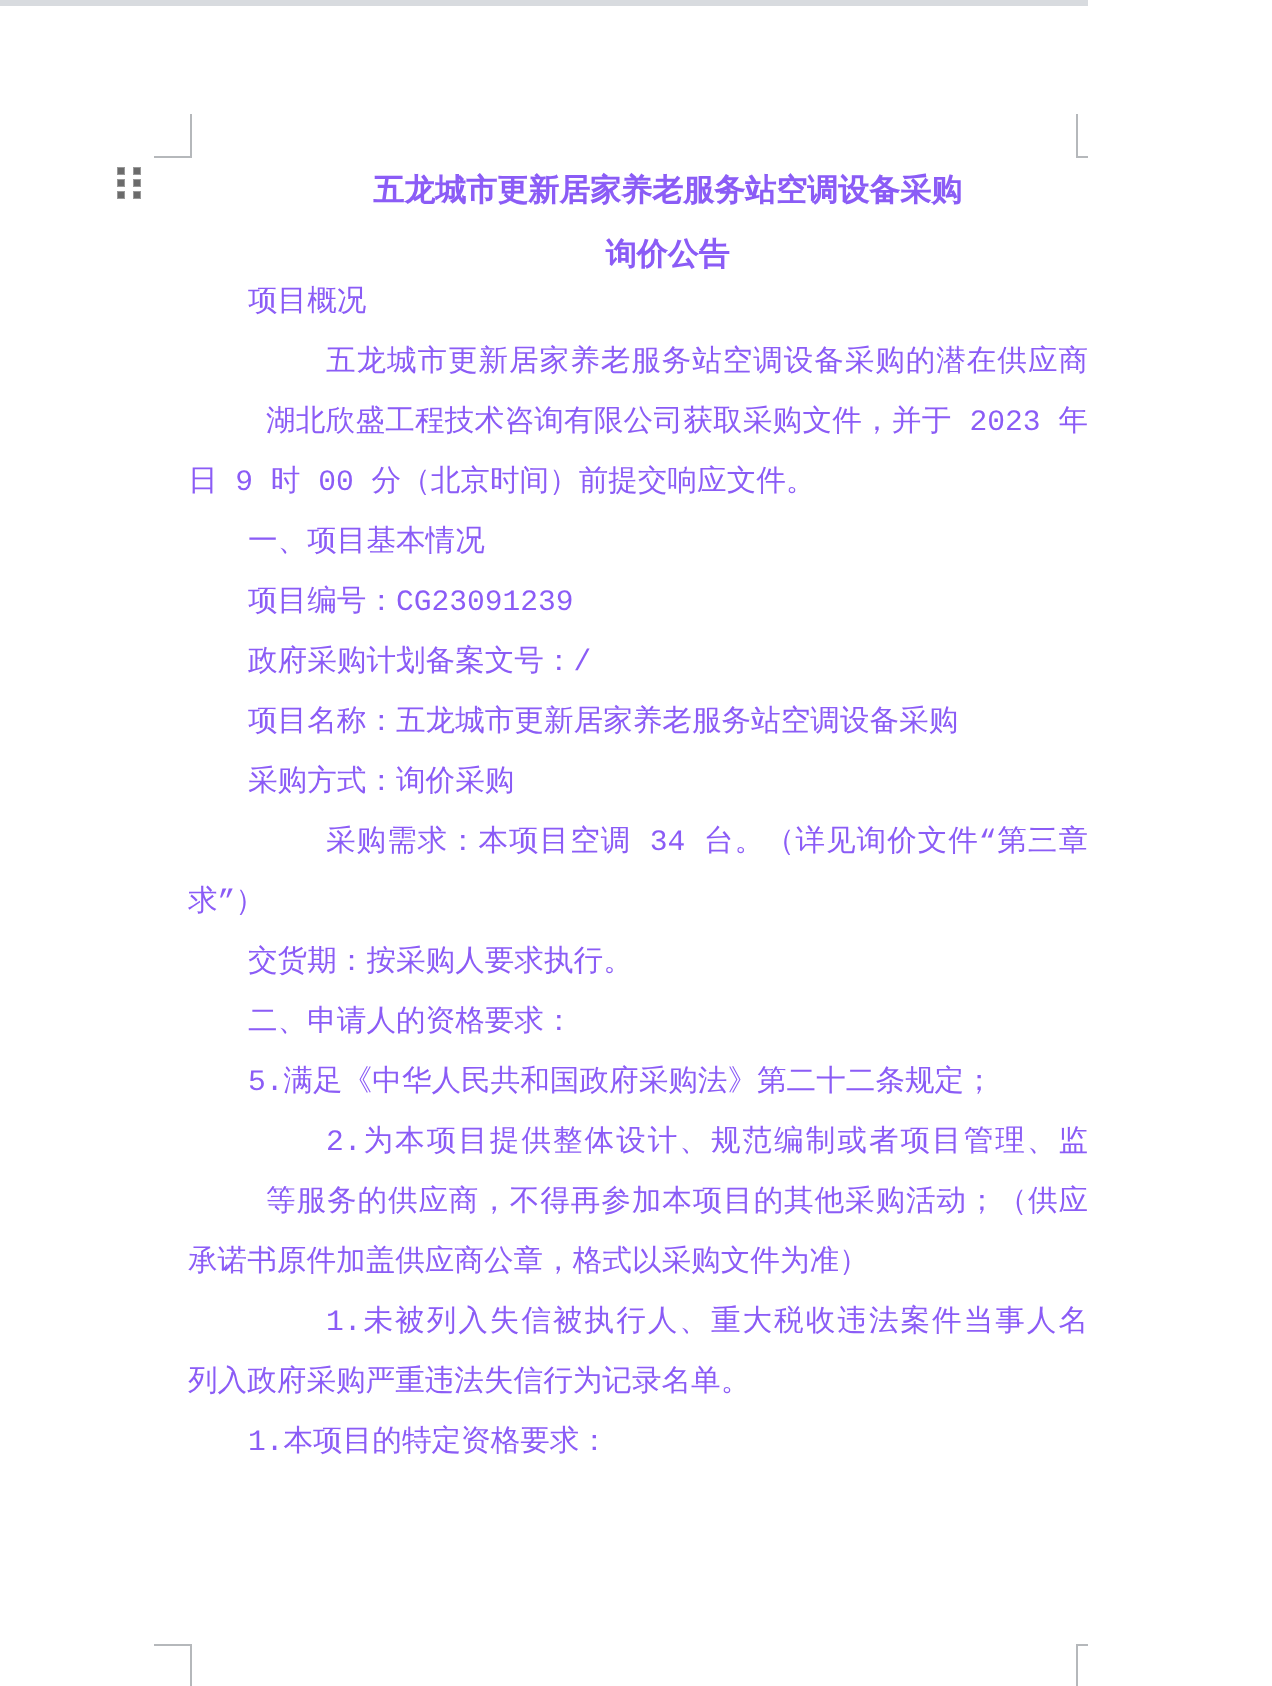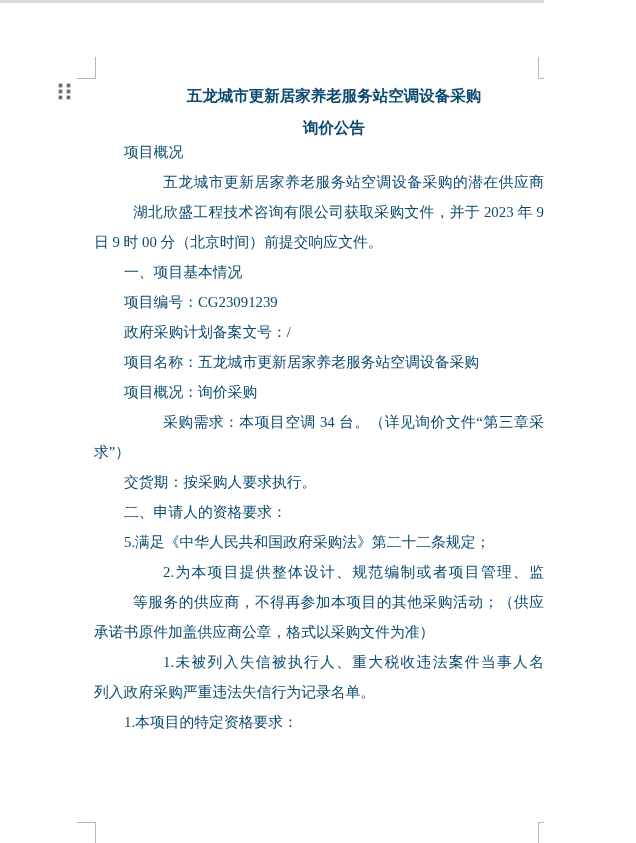--- a/index.html
+++ b/index.html
@@ -2,21 +2,21 @@
 <html><head>
 <meta charset="utf-8">
 <style>
   html,body{margin:0;padding:0;background:#ffffff;}
   #screen{
     position:relative;
     width:544px;height:843px;
     background:#ffffff;
     overflow:hidden;
     font-family:"Liberation Serif","DejaVu Serif",serif;
-    color:#0c4a6e;
+    color:#8b5cf6;
   }
   
   .top-bar{position:absolute;left:0;top:0;width:636px;height:3px;background:#d8dbdf;}
   .right-edge{position:absolute;left:631px;top:3px;width:2px;height:840px;background:#c9cdd1;}
   
   .crop{position:absolute;width:18px;height:21px;}
   .crop.tl{left:77px;top:57px;border-right:1px solid #b5b8bb;border-bottom:1px solid #b5b8bb;}
   .crop.tr{left:538px;top:57px;border-left:1px solid #b5b8bb;border-bottom:1px solid #b5b8bb;}
   .crop.bl{left:77px;top:822px;border-right:1px solid #b5b8bb;border-top:1px solid #b5b8bb;}
   .crop.br{left:538px;top:822px;border-left:1px solid #b5b8bb;border-top:1px solid #b5b8bb;}
@@ -29,21 +29,21 @@
   .drag-handle i{background:#6b6b6b;box-shadow:0 0 0 0.5px #9a9a9a;}
   
   .titles{position:absolute;left:94px;top:80px;width:450px;}
   .title-line{
     height:32px;line-height:32px;
     font-weight:bold;font-size:15.5px;
     text-align:center;text-indent:30px;
     white-space:nowrap;
   }
   .body-col{position:absolute;left:94px;top:137px;width:450px;font-size:14.8px;}
-  .line{height:30px;line-height:30px;white-space:nowrap;}
+  .line{height:30px;line-height:30px;white-space:nowrap;font-family:Liberation Mono, monospace;}
   .line.indent{padding-left:30px;}
   .line.fill{white-space:normal;text-align:justify;text-align-last:justify;overflow:hidden;margin-left:39px;}
 </style>
 </head>
 <body>
 
 <div id="screen">
 
   <div class="top-bar"></div>
   <div class="right-edge"></div>
@@ -69,21 +69,21 @@
 
   <div class="body-col" id="body-col">
       <div class="line indent">项目概况</div>
       <div class="line indent fill">五龙城市更新居家养老服务站空调设备采购的潜在供应商请在</div>
       <div class="line fill">湖北欣盛工程技术咨询有限公司获取采购文件，并于 2023 年 9 月 18</div>
       <div class="line">日 9 时 00 分（北京时间）前提交响应文件。</div>
       <div class="line indent">一、项目基本情况</div>
       <div class="line indent">项目编号：CG23091239</div>
       <div class="line indent">政府采购计划备案文号：/</div>
       <div class="line indent">项目名称：五龙城市更新居家养老服务站空调设备采购</div>
-      <div class="line indent">项目概况：询价采购</div>
+      <div class="line indent">采购方式：询价采购</div>
       <div class="line indent fill">采购需求：本项目空调 34 台。（详见询价文件“第三章采购需</div>
       <div class="line">求”）</div>
       <div class="line indent">交货期：按采购人要求执行。</div>
       <div class="line indent">二、申请人的资格要求：</div>
       <div class="line indent">5.满足《中华人民共和国政府采购法》第二十二条规定；</div>
       <div class="line indent fill">2.为本项目提供整体设计、规范编制或者项目管理、监理、检测</div>
       <div class="line fill">等服务的供应商，不得再参加本项目的其他采购活动；（供应商提供</div>
       <div class="line">承诺书原件加盖供应商公章，格式以采购文件为准）</div>
       <div class="line indent fill">1.未被列入失信被执行人、重大税收违法案件当事人名单，未被</div>
       <div class="line">列入政府采购严重违法失信行为记录名单。</div>

